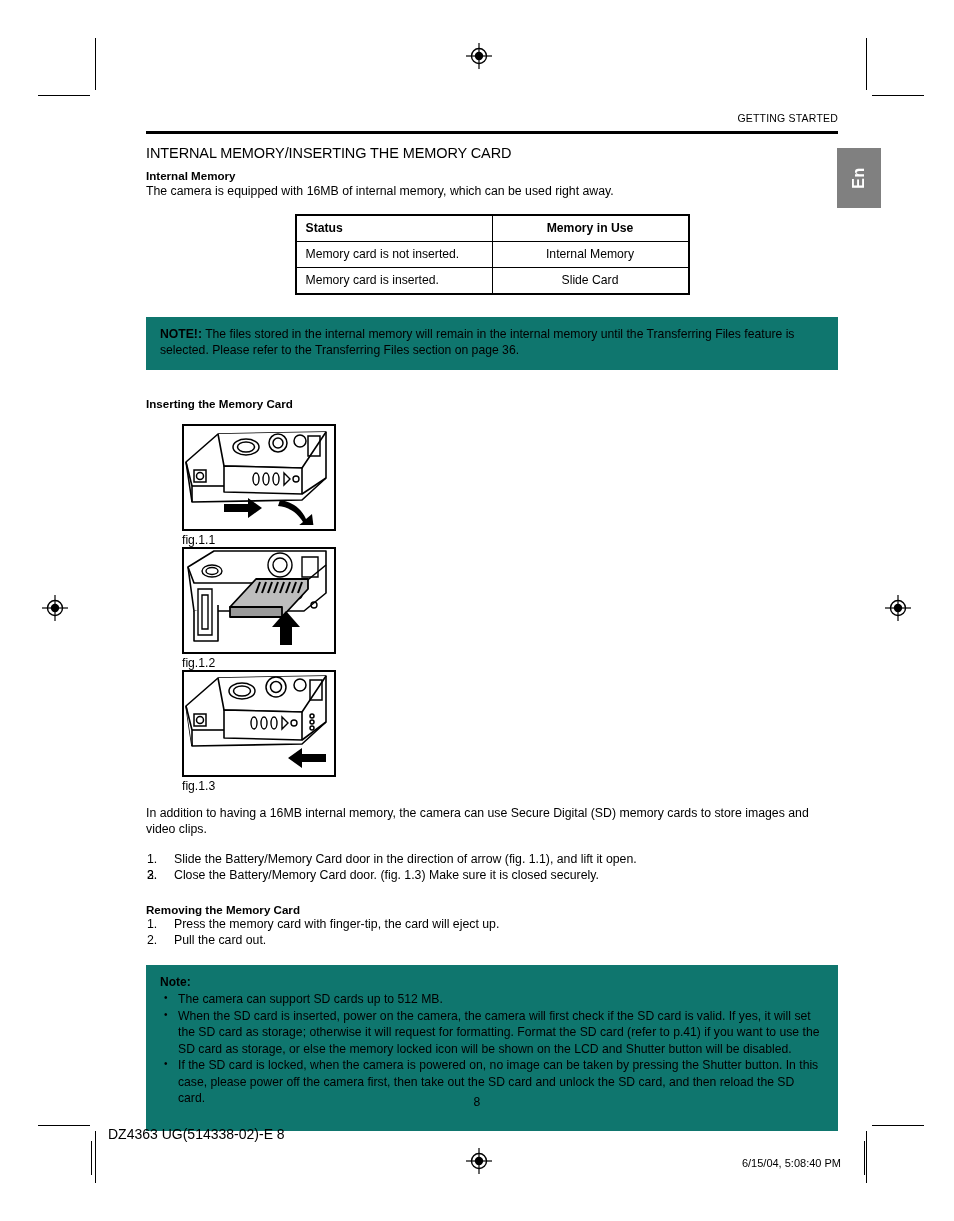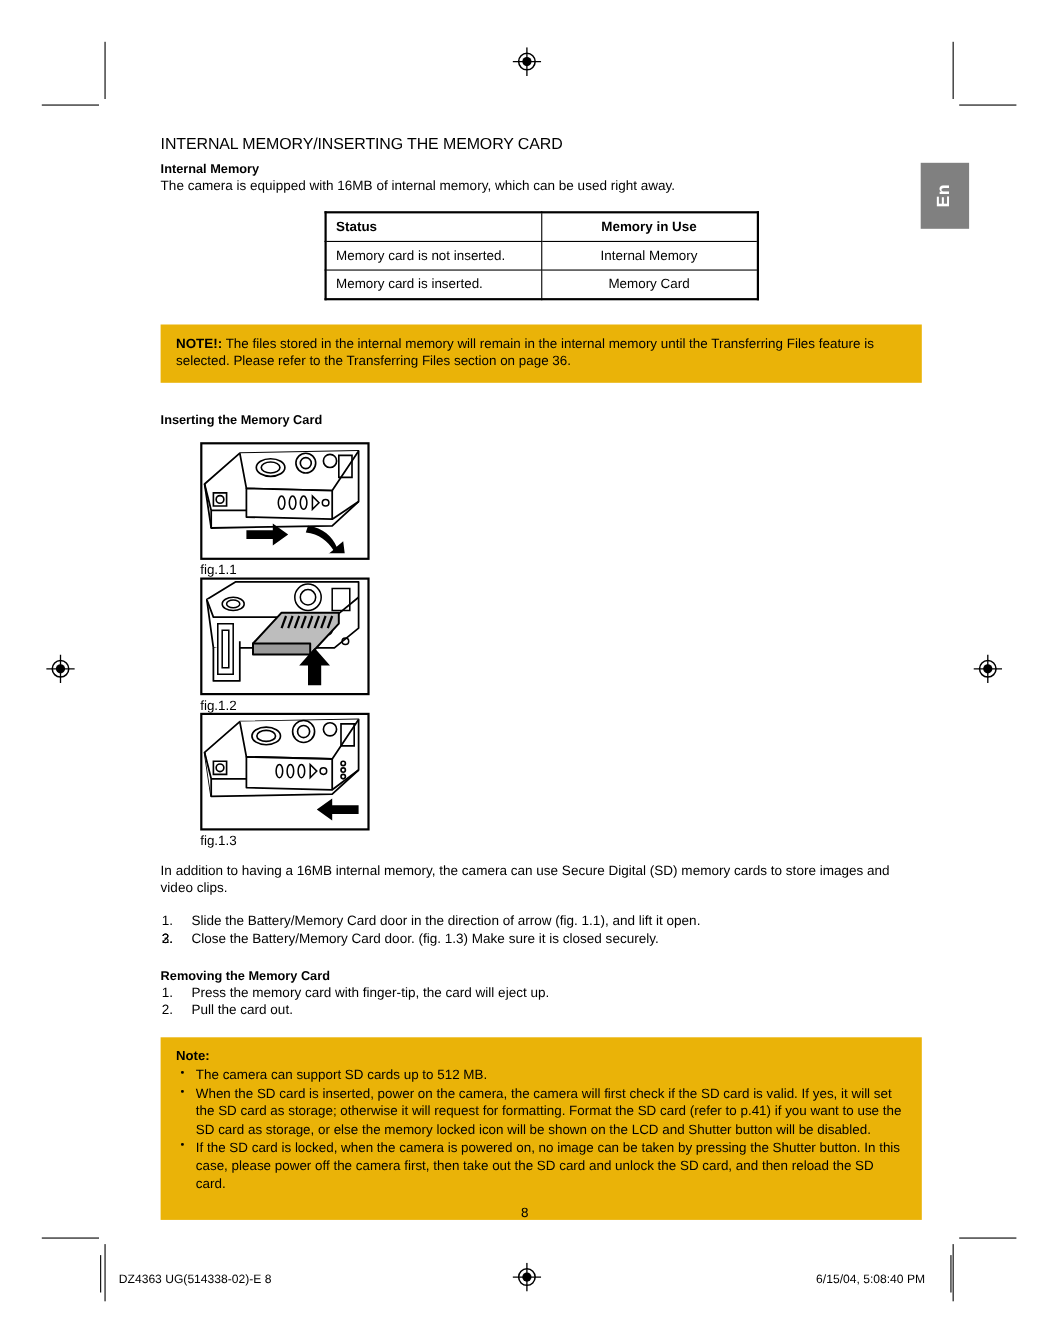--- a/index.html
+++ b/index.html
@@ -120,21 +120,21 @@
   table.status-table th {
     font-weight: bold;
     text-align: left;
   }
   table.status-table th.c2 { text-align: center; }
   table.status-table td.c1 { text-align: left; width: 218px; }
   table.status-table td.c2 { text-align: center; }
 
   
   .note-box {
-    background: #eab308;
+    background: #0f766e;
     padding: 9px 14px 11px 14px;
     font-size: 12.2px;
     line-height: 16.5px;
   }
   .note-box.top { margin-top: 22px; }
   .note-box.bottom { margin-top: 16px; padding-bottom: 24px; }
   .note-box b { font-weight: bold; }
   .note-heading {
     font-weight: bold;
     font-size: 12px;
@@ -214,22 +214,22 @@
     width: 954px;
     top: 1095px;
     text-align: center;
     font-size: 12.2px;
   }
 
   
   #footer-left {
     position: absolute;
     left: 108px;
-    top: 1157px;
-    font-size: 11px;
+    top: 1126px;
+    font-size: 14px;
   }
   #footer-right {
     position: absolute;
     right: 113px;
     top: 1157px;
     font-size: 11px;
     margin-left: 16px;
   }
   .footer-rule {
     position: absolute;
@@ -277,41 +277,45 @@
     <line x1="13" y1="0" x2="13" y2="26" stroke="#000" stroke-width="1.2"></line>
     <line x1="0" y1="13" x2="26" y2="13" stroke="#000" stroke-width="1.2"></line>
   </svg>
 
   <div id="en-tab">
     <span>En</span>
   </div>
 
   <div id="content">
 
+    <div class="header-row">
+      <div class="header-label">GETTING STARTED</div>
+      <div class="header-rule"></div>
+    </div>
 
     <h1 class="section-title">INTERNAL MEMORY/INSERTING THE MEMORY CARD</h1>
 
     <h2 class="sub-title">Internal Memory</h2>
     <p class="body">The camera is equipped with 16MB of internal memory, which can be used right away.</p>
 
     <table class="status-table">
       <thead>
         <tr>
           <th class="c1">Status</th>
           <th class="c2">Memory in Use</th>
         </tr>
       </thead>
       <tbody>
         <tr>
           <td class="c1">Memory card is not inserted.</td>
           <td class="c2">Internal Memory</td>
         </tr>
         <tr>
           <td class="c1">Memory card is inserted.</td>
-          <td class="c2">Memory Card</td>
+          <td class="c2">Slide Card</td>
         </tr>
       </tbody>
     </table>
 
     <div class="note-box top">
       <b>NOTE!:</b><span> The files stored in the internal memory will remain in the internal memory until the Transferring Files feature is selected.  Please refer to the Transferring Files section on page 36.</span>
     </div>
 
     <div class="gap-md"></div>
 

